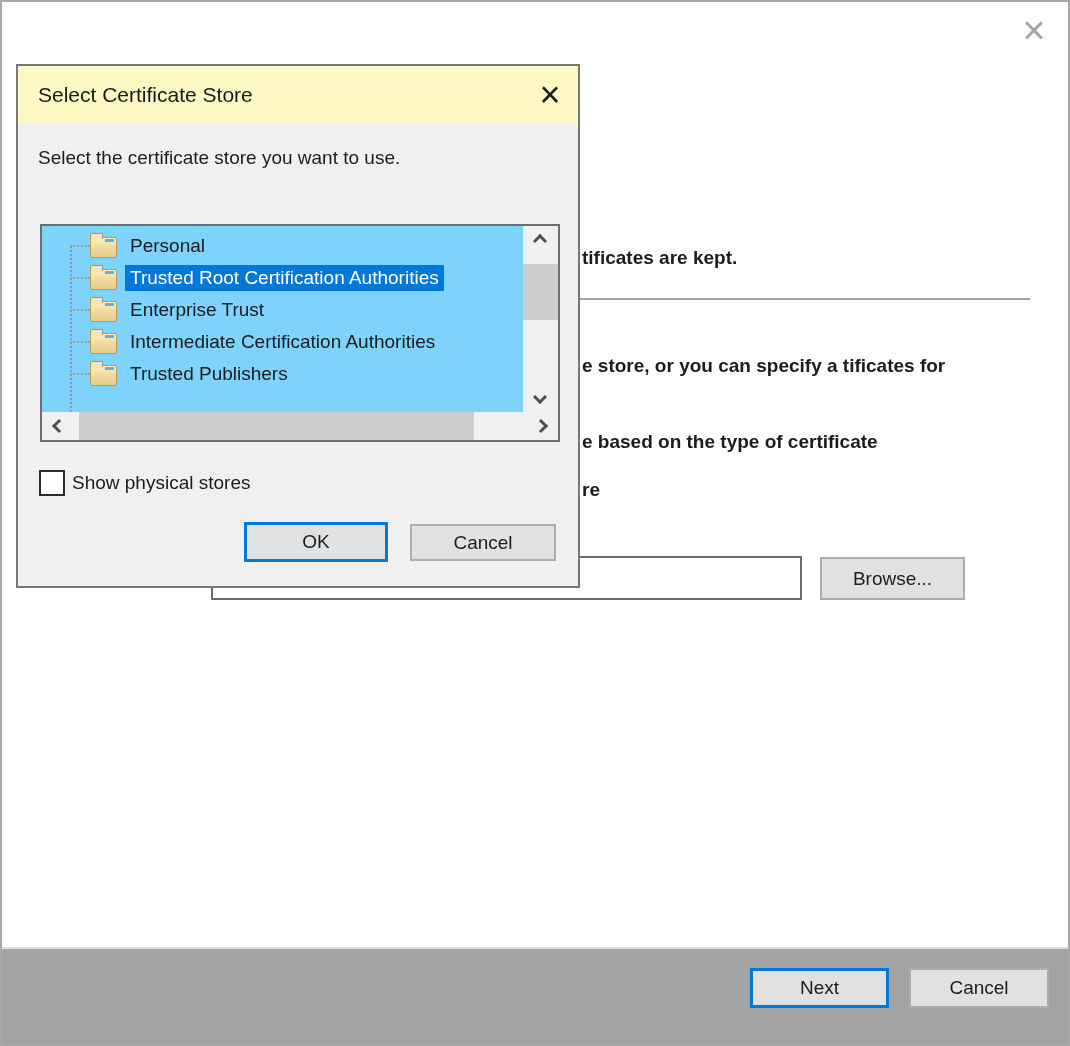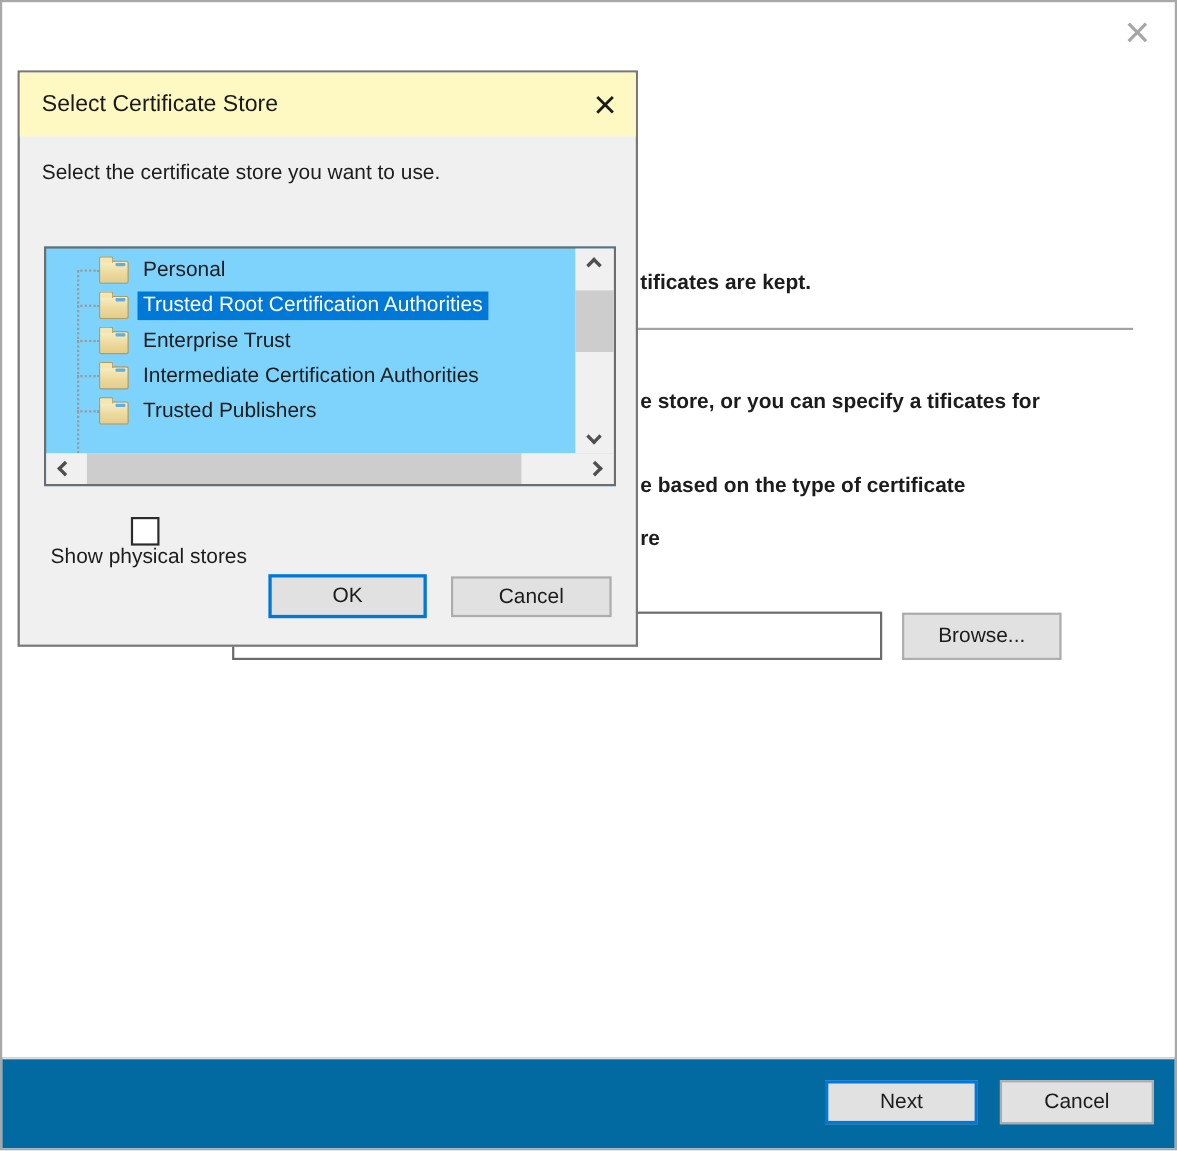--- a/index.html
+++ b/index.html
@@ -33,22 +33,22 @@
   }
   .btn {
     display:flex; align-items:center; justify-content:center;
     background:#e1e1e1; border:2px solid #adadad; font-size:19px;
     color:#1c1c1c; font-family:"Liberation Sans", sans-serif; cursor:default;
   }
   .btn.default { border:3px solid #0078d7; }
   .bg-browse { position:absolute; left:818px; top:555px; width:145px; height:43px; }
 
   .footer {
-    position:absolute; left:0; right:0; bottom:0; height:83px;
-    background:#0369a1; border-top:2px solid #dfdfdf;
+    position:absolute; left:0; right:0; bottom:0; height:97px;
+    background:#a3a3a3; border-top:2px solid #dfdfdf;
   }
   .footer-next   { position:absolute; left:748px; top:19px; width:139px; height:40px; }
   .footer-cancel { position:absolute; left:907px; top:19px; width:140px; height:40px; }
 
   
   .dialog {
     position:absolute; left:14px; top:62px; width:564px; height:524px;
     background:#f0f0f0; border:2px solid #787878;
   }
   .dialog-titlebar {
@@ -117,21 +117,21 @@
   .hscroll-thumb { position:absolute; left:37px; width:395px; top:0; bottom:0; background:#cdcdcd; }
 
   .chev { position:absolute; width:10px; height:10px; border:0 solid #4f4f4f; }
   .chev-up    { left:12px; top:10px;    border-left-width:3px; border-top-width:3px; transform:rotate(45deg); }
   .chev-down  { left:12px; bottom:10px; border-left-width:3px; border-top-width:3px; transform:rotate(225deg); }
   .chev-left  { left:12px;  top:9px; border-left-width:3px; border-top-width:3px; transform:rotate(-45deg); }
   .chev-right { right:12px; top:9px; border-left-width:3px; border-top-width:3px; transform:rotate(135deg); }
 
   
   .checkbox-row {
-    position:absolute; left:21px; top:346px; display:flex; align-items:center;flex-direction:column;
+    position:absolute; left:21px; top:346px; display:flex; align-items:center;
   }
   .checkbox-box {
     width:26px; height:26px; background:#fff; border:2px solid #2b2b2b; flex:none;
   }
   .checkbox-label { font-size:19px; margin-left:7px; white-space:nowrap; }
 
   .dlg-ok     { position:absolute; left:226px; top:398px; width:144px; height:40px; }
   .dlg-cancel { position:absolute; left:392px; top:400px; width:146px; height:37px; }
 </style>
 </head>

